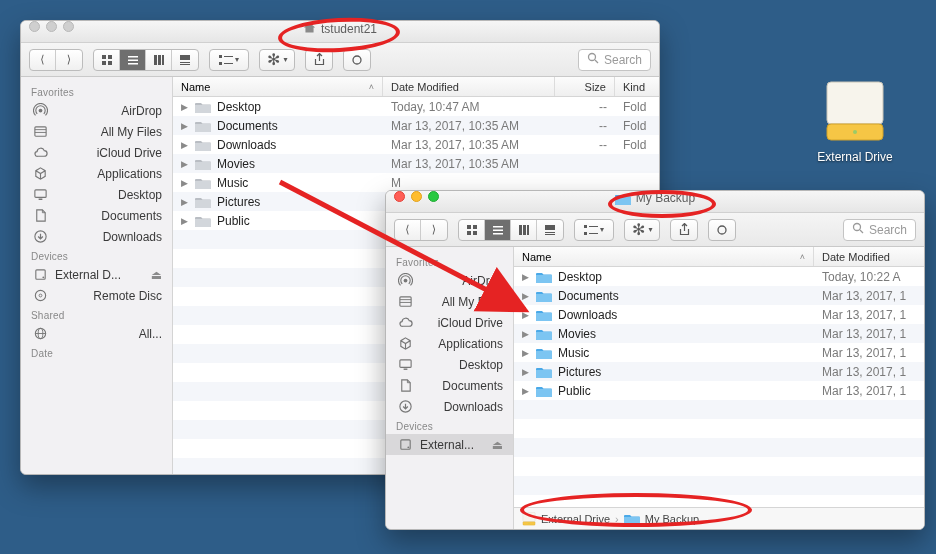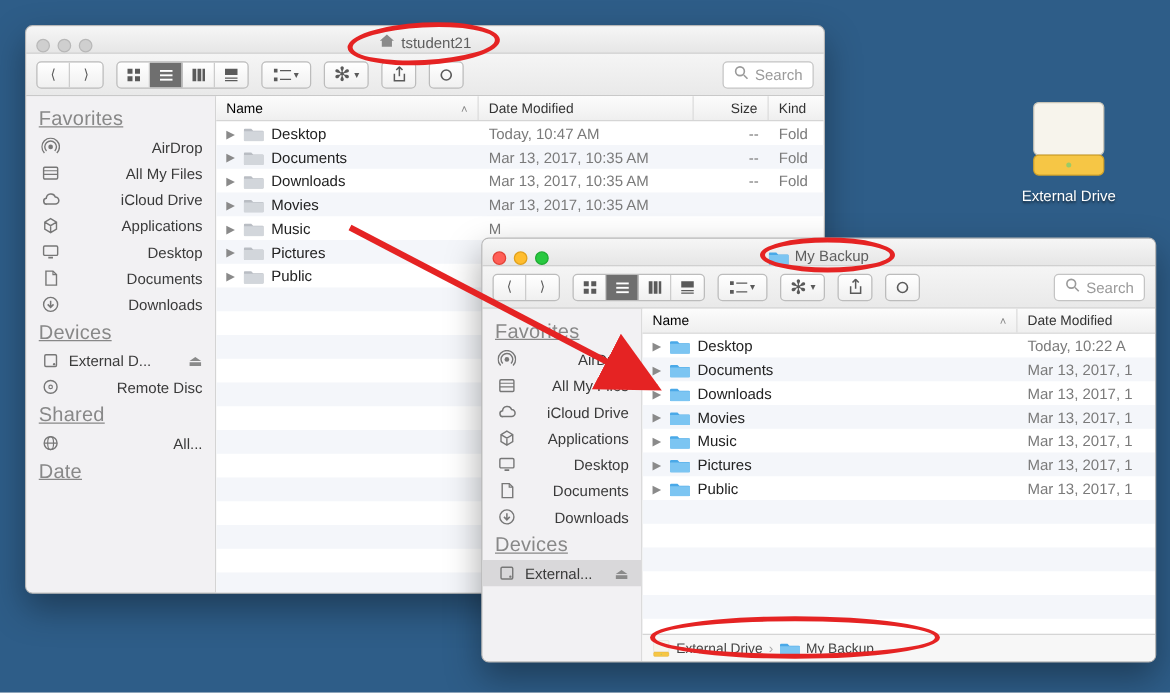--- a/index.html
+++ b/index.html
@@ -5,41 +5,41 @@
   * { box-sizing: border-box; margin: 0; padding: 0; font-family: -apple-system, "Helvetica Neue", Arial, sans-serif; }
   body { width: 936px; height: 554px; background: #2e5d88; position: relative; overflow: hidden; -webkit-font-smoothing: antialiased; }
 
   
   .desk-icon { position: absolute; width: 110px; text-align: center; color: #fff; }
   .desk-icon .glyph { width: 64px; height: 64px; margin: 0 auto 6px; }
   .desk-icon .label { font-size: 12px; text-shadow: 0 1px 2px rgba(0,0,0,.6); }
 
   
   .window { position: absolute; background: #ececec; border: 1px solid #b7b7b7; border-radius: 6px; box-shadow: 0 12px 28px rgba(0,0,0,.35); display: flex; flex-direction: column; overflow: hidden; }
-  .titlebar { height: 22px; background: linear-gradient(#f6f6f6,#e6e6e6); border-bottom: 1px solid #d0d0d0; display: flex; align-items: flex-end; position: relative; }
+  .titlebar { height: 22px; background: linear-gradient(#f6f6f6,#e6e6e6); border-bottom: 1px solid #d0d0d0; display: flex; align-items: flex-start; position: relative; }
   .traffic { display: flex; gap: 6px; margin-left: 8px; }
   .dot { width: 11px; height: 11px; border-radius: 50%; }
   .dot.r { background: #ff5f57; border:1px solid #e24238; }
   .dot.y { background: #ffbd2e; border:1px solid #e1a11c; }
   .dot.g { background: #28c940; border:1px solid #1fab33; }
   .dot.i { background: #cfcfcf; border:1px solid #b8b8b8; }
   .title { position: absolute; left: 0; right: 0; text-align: center; font-size: 12px; color: #5e5e5e; display:flex; align-items:center; justify-content:center; gap:5px;}
 
   .toolbar { height: 34px; background: linear-gradient(#f5f5f5,#e9e9e9); border-bottom: 1px solid #c9c9c9; display:flex; align-items:center; padding: 0 8px; gap: 10px; }
   .seg { display:flex; border:1px solid #bcbcbc; border-radius:4px; background:linear-gradient(#fff,#f0f0f0); height:22px; overflow:hidden;}
   .seg .btn { width:26px; display:flex; align-items:center; justify-content:center; border-right:1px solid #ccc; color:#5a5a5a; font-size:11px; }
   .seg .btn:last-child{border-right:none;}
   .seg .btn.sel{ background:#6f6f6f; color:#fff; }
   .search { margin-left:auto; display:flex; align-items:center; gap:5px; border:1px solid #c4c4c4; background:#fff; border-radius:4px; height:22px; padding:0 8px; color:#9a9a9a; font-size:12px;}
   .gear { display:flex; align-items:center; border:1px solid #bcbcbc; border-radius:4px; background:linear-gradient(#fff,#f0f0f0); height:22px; padding:0 7px; color:#5a5a5a; gap:3px;}
   .ibtn { border:1px solid #bcbcbc; border-radius:4px; background:linear-gradient(#fff,#f0f0f0); height:22px; width:28px; display:flex; align-items:center; justify-content:center; color:#5a5a5a;}
 
   .body { display:flex; flex:1; min-height:0;}
   .sidebar { width: 152px; background:#f2f1f3; border-right:1px solid #d4d4d4; padding:6px 0; overflow:hidden; font-size:12px; color:#3a3a3a;}
-  .sec-head { font-size:16px; color:#888; padding:4px 10px 2px; letter-spacing:.2px;text-decoration:underline;}
+  .sec-head { font-size:10px; color:#888; padding:4px 10px 2px; letter-spacing:.2px;}
   .side-item { display:flex; align-items:center; gap:7px; padding:3px 10px 3px 12px; white-space:nowrap;justify-content:space-between;}
   .side-item.sel { background:#d9d8da; }
   .sico { width:15px; height:15px; flex:0 0 15px; color:#777; display:flex; align-items:center; justify-content:center; }
   .eject { margin-left:auto; color:#8a8a8a; }
 
   .files { flex:1; background:#fff; display:flex; flex-direction:column; min-width:0;}
   .cols { display:flex; background:linear-gradient(#fcfcfc,#efefef); border-bottom:1px solid #d5d5d5; font-size:11px; color:#333; height:20px;}
   .col { padding:3px 8px; border-right:1px solid #dcdcdc; display:flex; align-items:center; gap:4px; overflow:hidden; white-space:nowrap;}
   .col.sort { color:#000; font-weight:400;}
   .rows { flex:1; overflow:hidden; font-size:12px; color:#222;}

